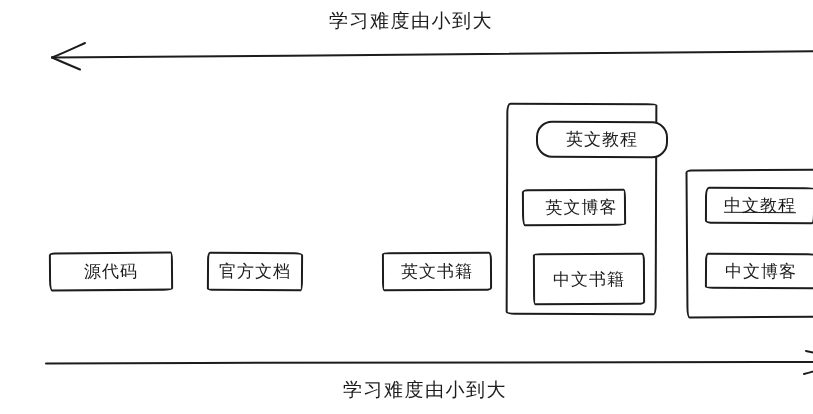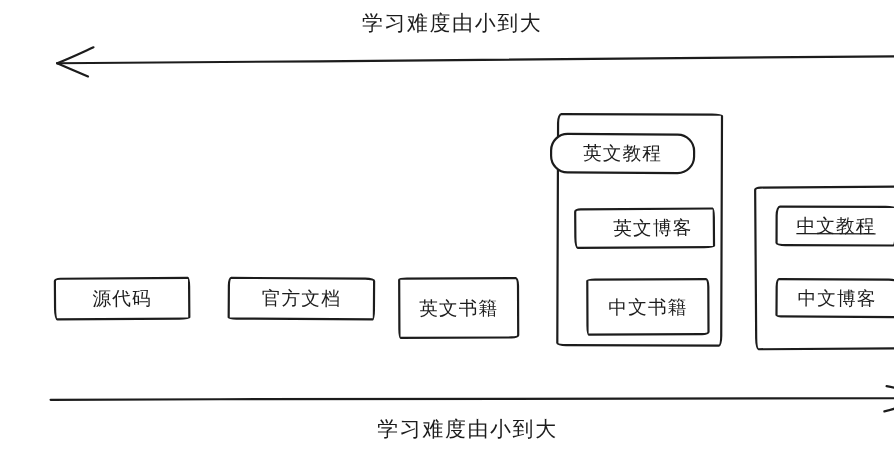--- a/index.html
+++ b/index.html
@@ -68,35 +68,35 @@
       <path d="M804 362 C 792.5 366.5, 781 371, 768 374" stroke="#1c1c1c"></path>
     </g>
   </svg>
 
   <div class="axis-label" style="left:293px; top:8px;">学习难度由小到大</div>
 
   <div class="sketch-box r1" style="left:13px; top:252px; width:124px; height:39px;">
     <span>源代码</span>
   </div>
 
-  <div class="sketch-box r2" style="left:171px; top:252px; width:134px; height:39px;">
+  <div class="sketch-box r2" style="left:171px; top:252px; width:96px; height:39px;">
     <span>官方文档</span>
   </div>
 
-  <div class="sketch-box r3" style="left:326px; top:252px; width:110px; height:56px;">
+  <div class="sketch-box r3" style="left:346px; top:252px; width:110px; height:39px;">
     <span>英文书籍</span>
   </div>
 
   <div class="sketch-box group-box r4" style="left:470px; top:103px; width:151px; height:212px;"></div>
 
-  <div class="sketch-box r2" style="left:464px; top:121px; width:132px; height:37px;border-radius:16px;">
+  <div class="sketch-box r2" style="left:500px; top:121px; width:132px; height:37px;border-radius:16px;">
     <span>英文教程</span>
   </div>
 
-  <div class="sketch-box r1" style="left:486px; top:189px; width:128px; height:37px;padding-left:15px;">
+  <div class="sketch-box r1" style="left:486px; top:189px; width:104px; height:37px;padding-left:15px;">
     <span>英文博客</span>
   </div>
 
   <div class="sketch-box r3" style="left:497px; top:253px; width:112px; height:52px;">
     <span>中文书籍</span>
   </div>
 
   <div class="sketch-box group-box r1" style="left:650px; top:169px; width:151px; height:149px;"></div>
 
   <div class="sketch-box r4" style="left:669px; top:187px; width:110px; height:37px;">

